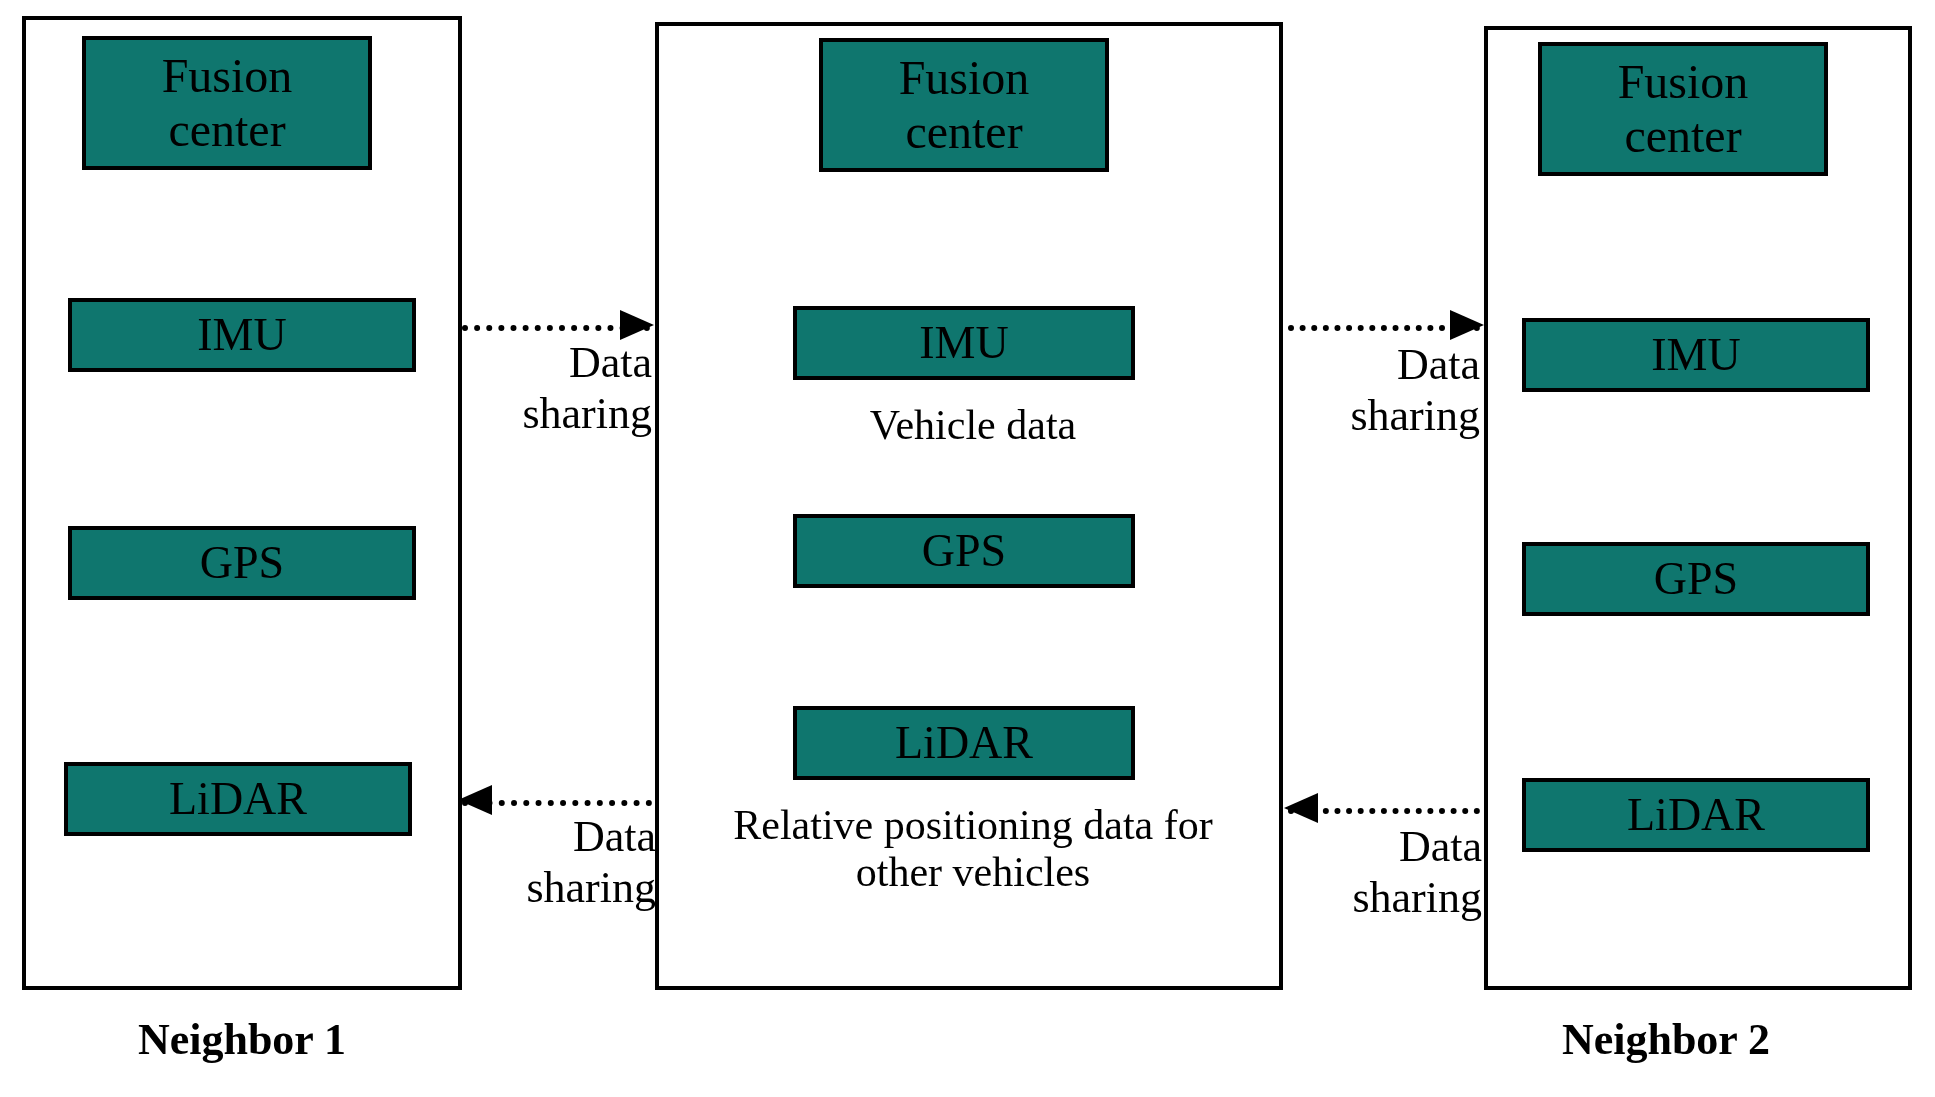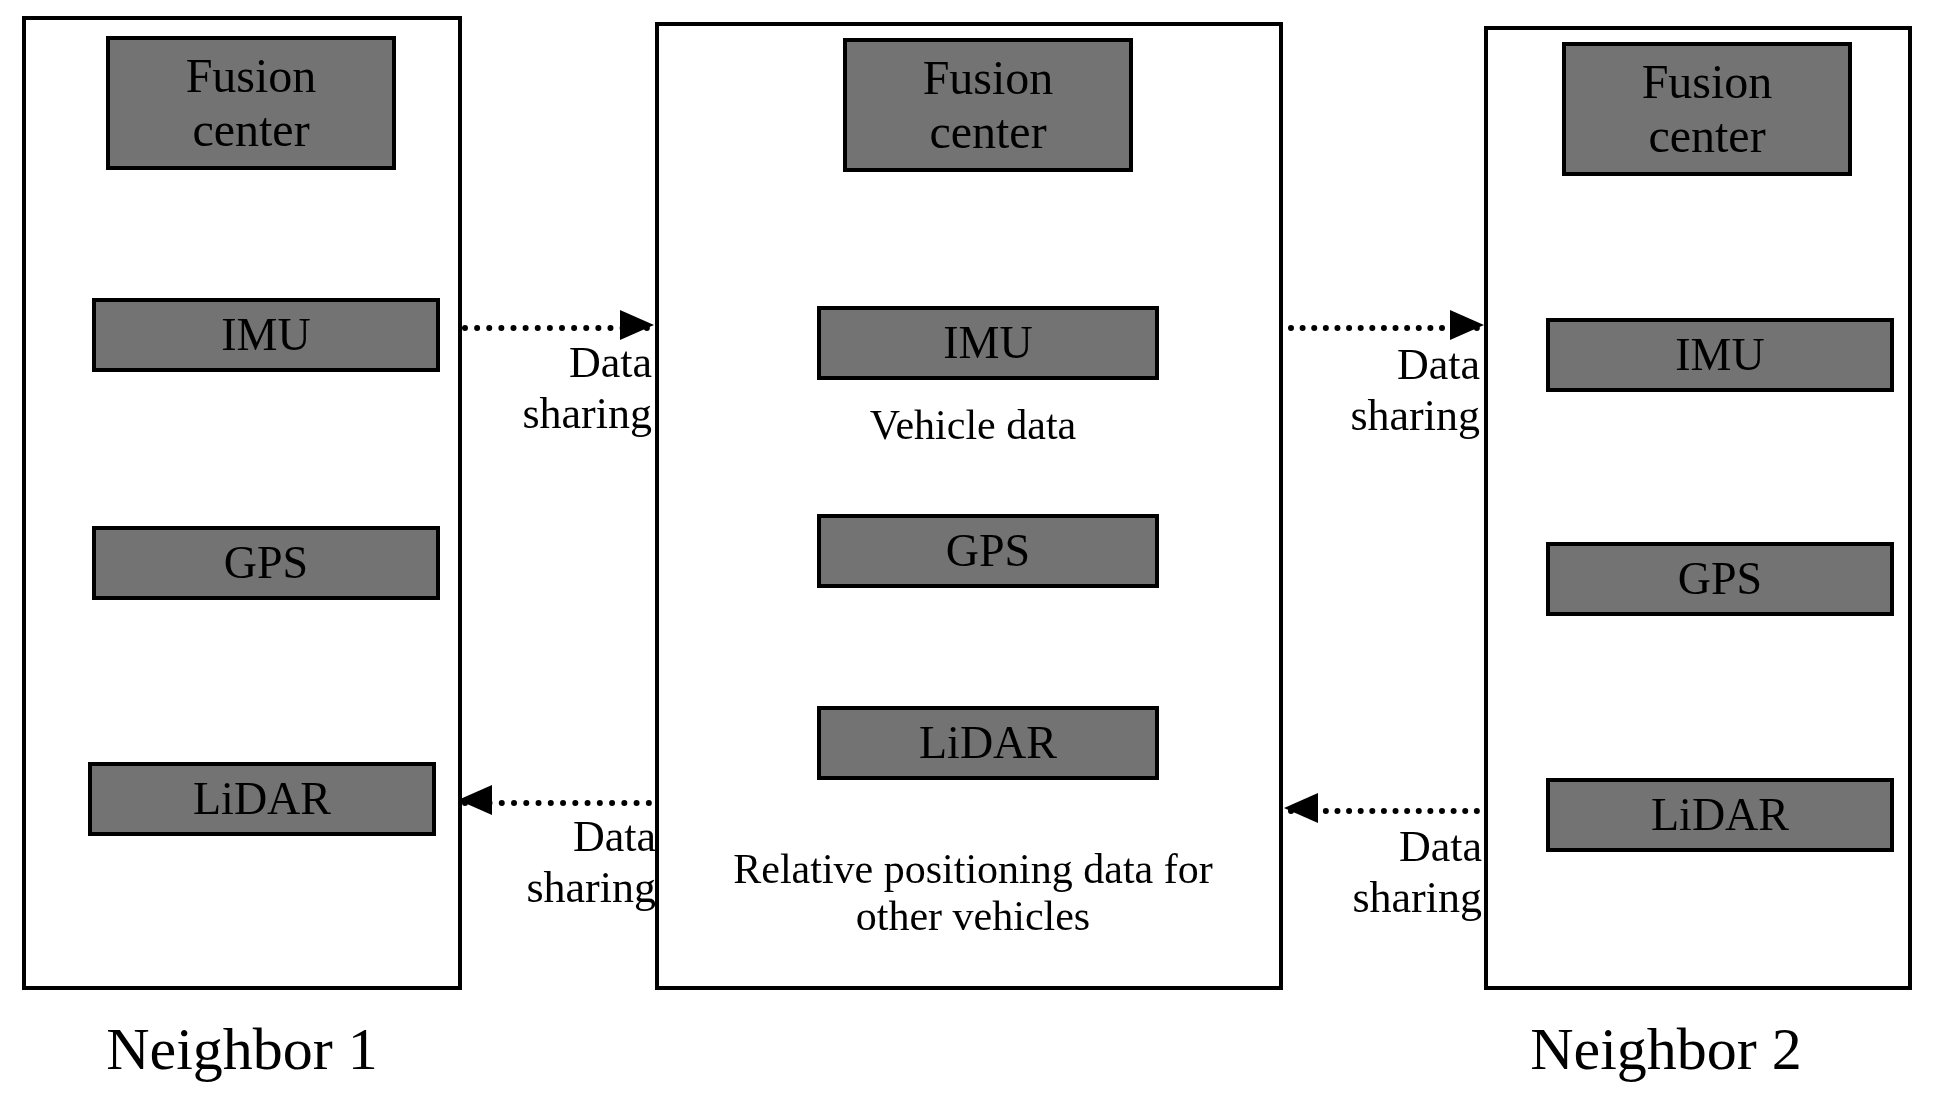--- a/index.html
+++ b/index.html
@@ -27,47 +27,47 @@
     box-sizing: border-box;
   }
   #panel-left   { left: 22px;   top: 16px; width: 440px;  height: 974px; }
   #panel-center { left: 655px;  top: 22px; width: 628px;  height: 968px; }
   #panel-right  { left: 1484px; top: 26px; width: 428px;  height: 964px; }
 
   
   .module {
     position: absolute;
     border: 4px solid #000000;
-    background: #737373;
+    background: #0f766e;
     box-sizing: border-box;
     display: flex;
     align-items: center;
     justify-content: center;
     text-align: center;
     line-height: 1.12;
     font-size: 46px;
-    margin-left: 24px;
   }
   .module.two-line { font-size: 48px; }
 
   
   .caption {
     position: absolute;
     text-align: center;
     font-size: 42px;
     line-height: 1.12;
     white-space: pre-line;
   }
 
   
   .panel-title {
     position: absolute;
     text-align: center;
-    font-size: 60px;
+    font-size: 44px;
     line-height: 1.1;
+    font-weight: bold;
   }
 
   
   .arrow {
     position: absolute;
     height: 0;
   }
   .arrow .shaft {
     position: absolute;
     top: 0;
@@ -127,21 +127,21 @@
 
     <div class="module" style="left:134px; top:280px; width:342px; height:74px;">IMU</div>
 
     <div class="caption" style="left:24px; top:376px; width:580px;">Vehicle data</div>
 
     <div class="module" style="left:134px; top:488px; width:342px; height:74px;">GPS</div>
 
 
     <div class="module" style="left:134px; top:680px; width:342px; height:74px;">LiDAR</div>
 
-    <div class="caption" style="left: -12px; top: 820px; width: 652px; white-space: pre-line;">Relative positioning data for
+    <div class="caption" style="left: -12px; top: 776px; width: 652px; white-space: pre-line;">Relative positioning data for
 other vehicles</div>
   </div>
 
 
   <div class="panel" id="panel-right">
     <div class="module two-line" style="left: 50px; top: 12px; width: 290px; height: 134px; white-space: pre-line;">Fusion
 center</div>
 
     <div class="module" style="left:34px; top:288px; width:348px; height:74px;">IMU</div>
 

